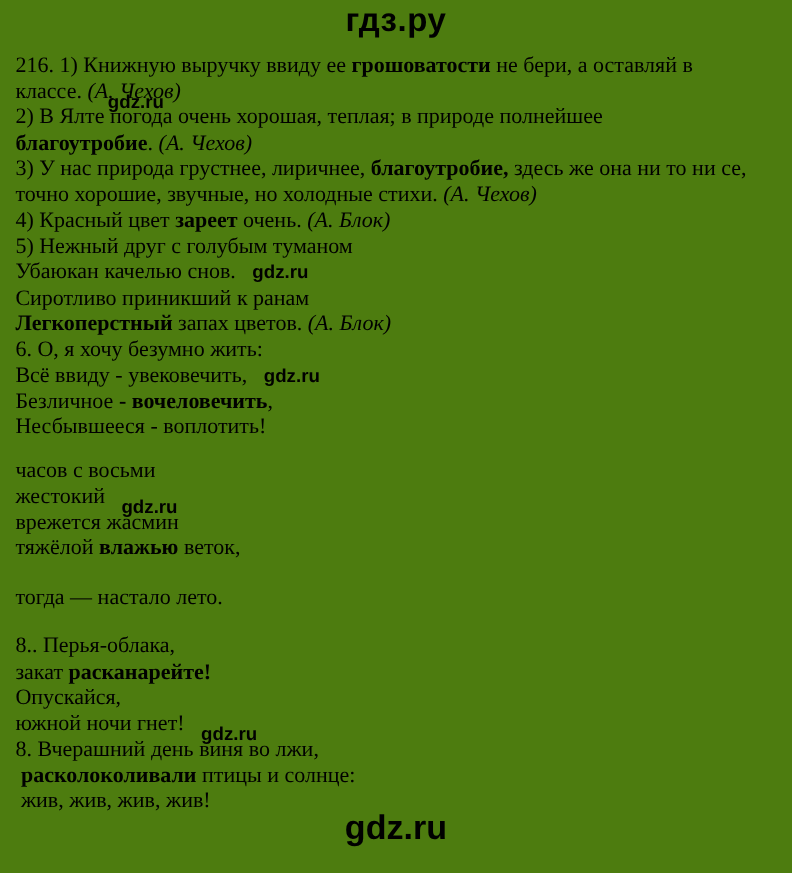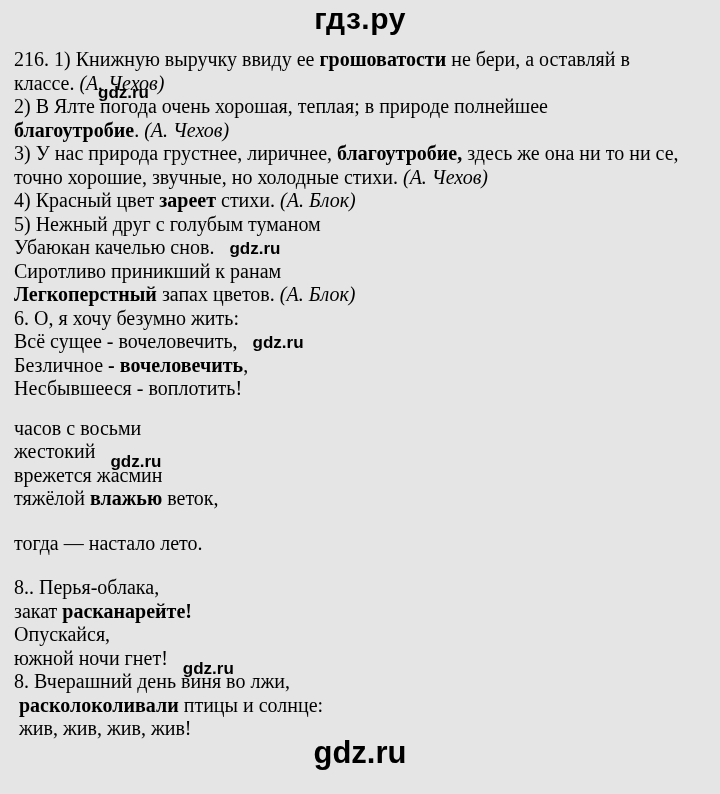--- a/index.html
+++ b/index.html
@@ -4,21 +4,21 @@
 <style>
   html, body {
     margin: 0;
     padding: 0;
     background: #ffffff;
   }
   .page {
     position: relative;
     width: 720px;
     height: 794px;
-    background: #e5e5e5;
+    background: #4d7c0f;
     color: #000000;
     overflow: hidden;
     font-family: "Liberation Serif", serif;
     font-size: 20px;
     line-height: 23.5px;
   }
   .site-header {
     padding-top: 2px;
     text-align: center;
     font-family: "Liberation Sans", sans-serif;
@@ -78,27 +78,27 @@
 
   <div class="wm-floating">gdz.ru</div>
 
   <div class="content">
       <div class="line"><span>216. 1) Книжную выручку ввиду ее </span><span class="b">грошоватости</span><span> не бери, а оставляй в</span></div>
       <div class="line"><span>классе. </span><span class="i">(А. Чехов)</span></div>
       <div class="line"><span>2) В Ялте погода очень хорошая, теплая; в природе полнейшее</span></div>
       <div class="line"><span class="b">благоутробие</span><span>. </span><span class="i">(А. Чехов)</span></div>
       <div class="line"><span>3) У нас природа грустнее, лиричнее, </span><span class="b">благоутробие,</span><span> здесь же она ни то ни се,</span></div>
       <div class="line"><span>точно хорошие, звучные, но холодные стихи. </span><span class="i">(А. Чехов)</span></div>
-      <div class="line"><span>4) Красный цвет </span><span class="b">зареет</span><span> стихи. </span><span class="i">(А. Блок)</span></div>
+      <div class="line"><span>4) Красный цвет </span><span class="b">зареет</span><span> очень. </span><span class="i">(А. Блок)</span></div>
       <div class="line"><span>5) Нежный друг с голубым туманом</span></div>
       <div class="line"><span>Убаюкан качелью снов. </span><span class="wm wm-inline">gdz.ru</span></div>
       <div class="line"><span>Сиротливо приникший к ранам</span></div>
       <div class="line"><span class="b">Легкоперстный</span><span> запах цветов. </span><span class="i">(А. Блок)</span></div>
       <div class="line"><span>6. О, я хочу безумно жить:</span></div>
-      <div class="line"><span>Всё сущее - вочеловечить, </span><span class="wm wm-inline">gdz.ru</span></div>
+      <div class="line"><span>Всё ввиду - увековечить, </span><span class="wm wm-inline">gdz.ru</span></div>
       <div class="line"><span>Безличное </span><span class="b">- вочеловечить</span><span>,</span></div>
       <div class="line"><span>Несбывшееся - воплотить!</span></div>
       <div class="line gap-sm"></div>
       <div class="line"><span>часов с восьми</span></div>
       <div class="line"><span>жестокий</span><span class="wm wm-offset">gdz.ru</span></div>
       <div class="line"><span>врежется жасмин</span></div>
       <div class="line"><span>тяжёлой </span><span class="b">влажью</span><span> веток,</span></div>
       <div class="line gap-md"></div>
       <div class="line"><span>тогда — настало лето.</span></div>
       <div class="line gap-md"></div>

